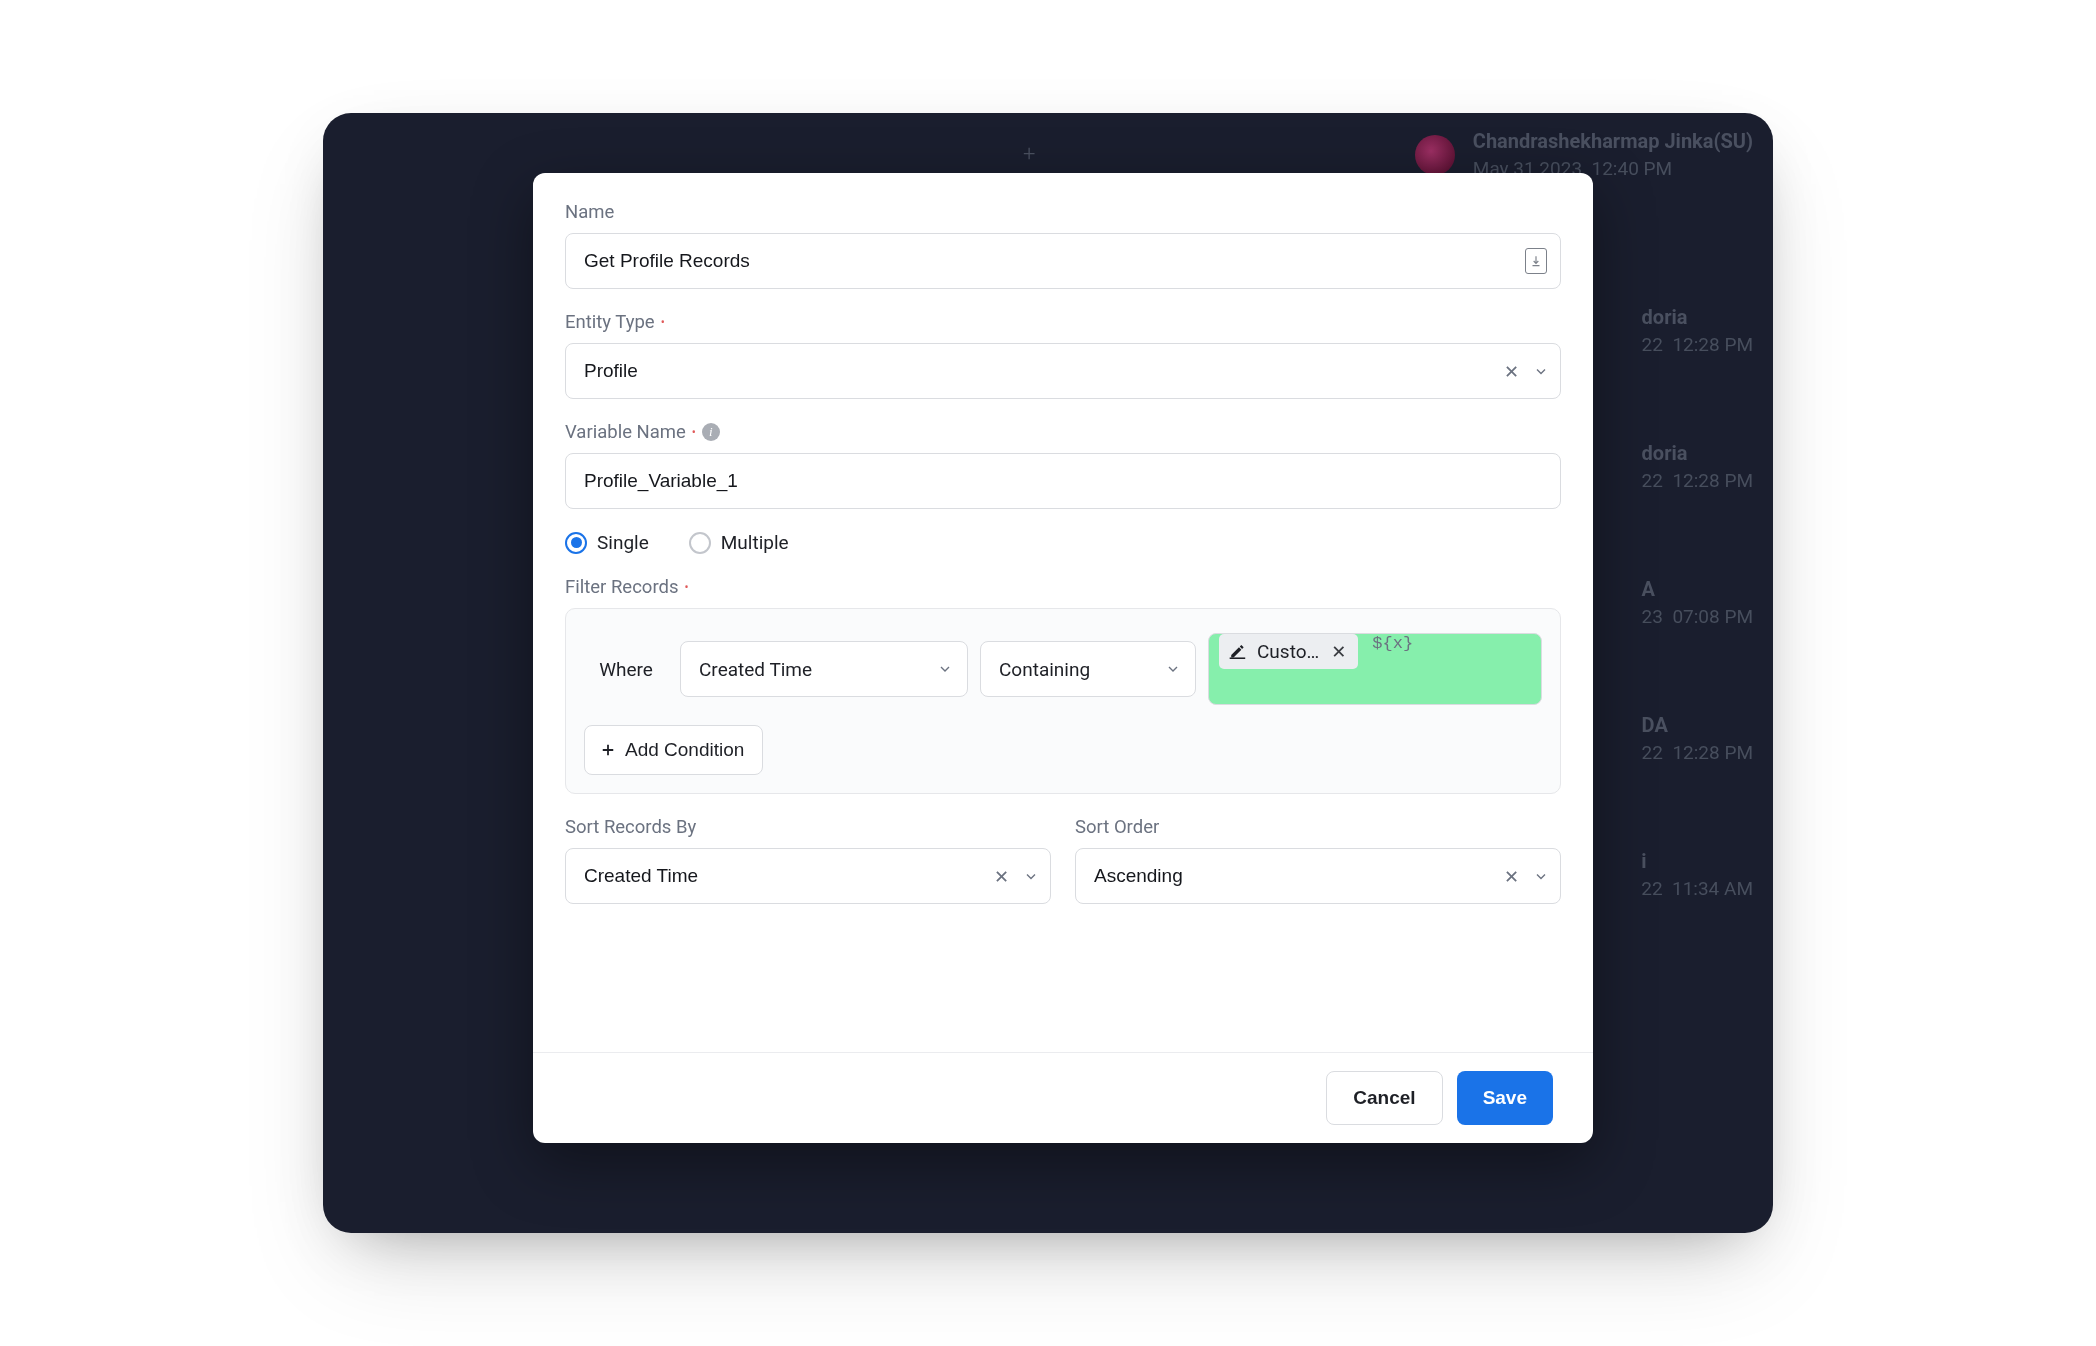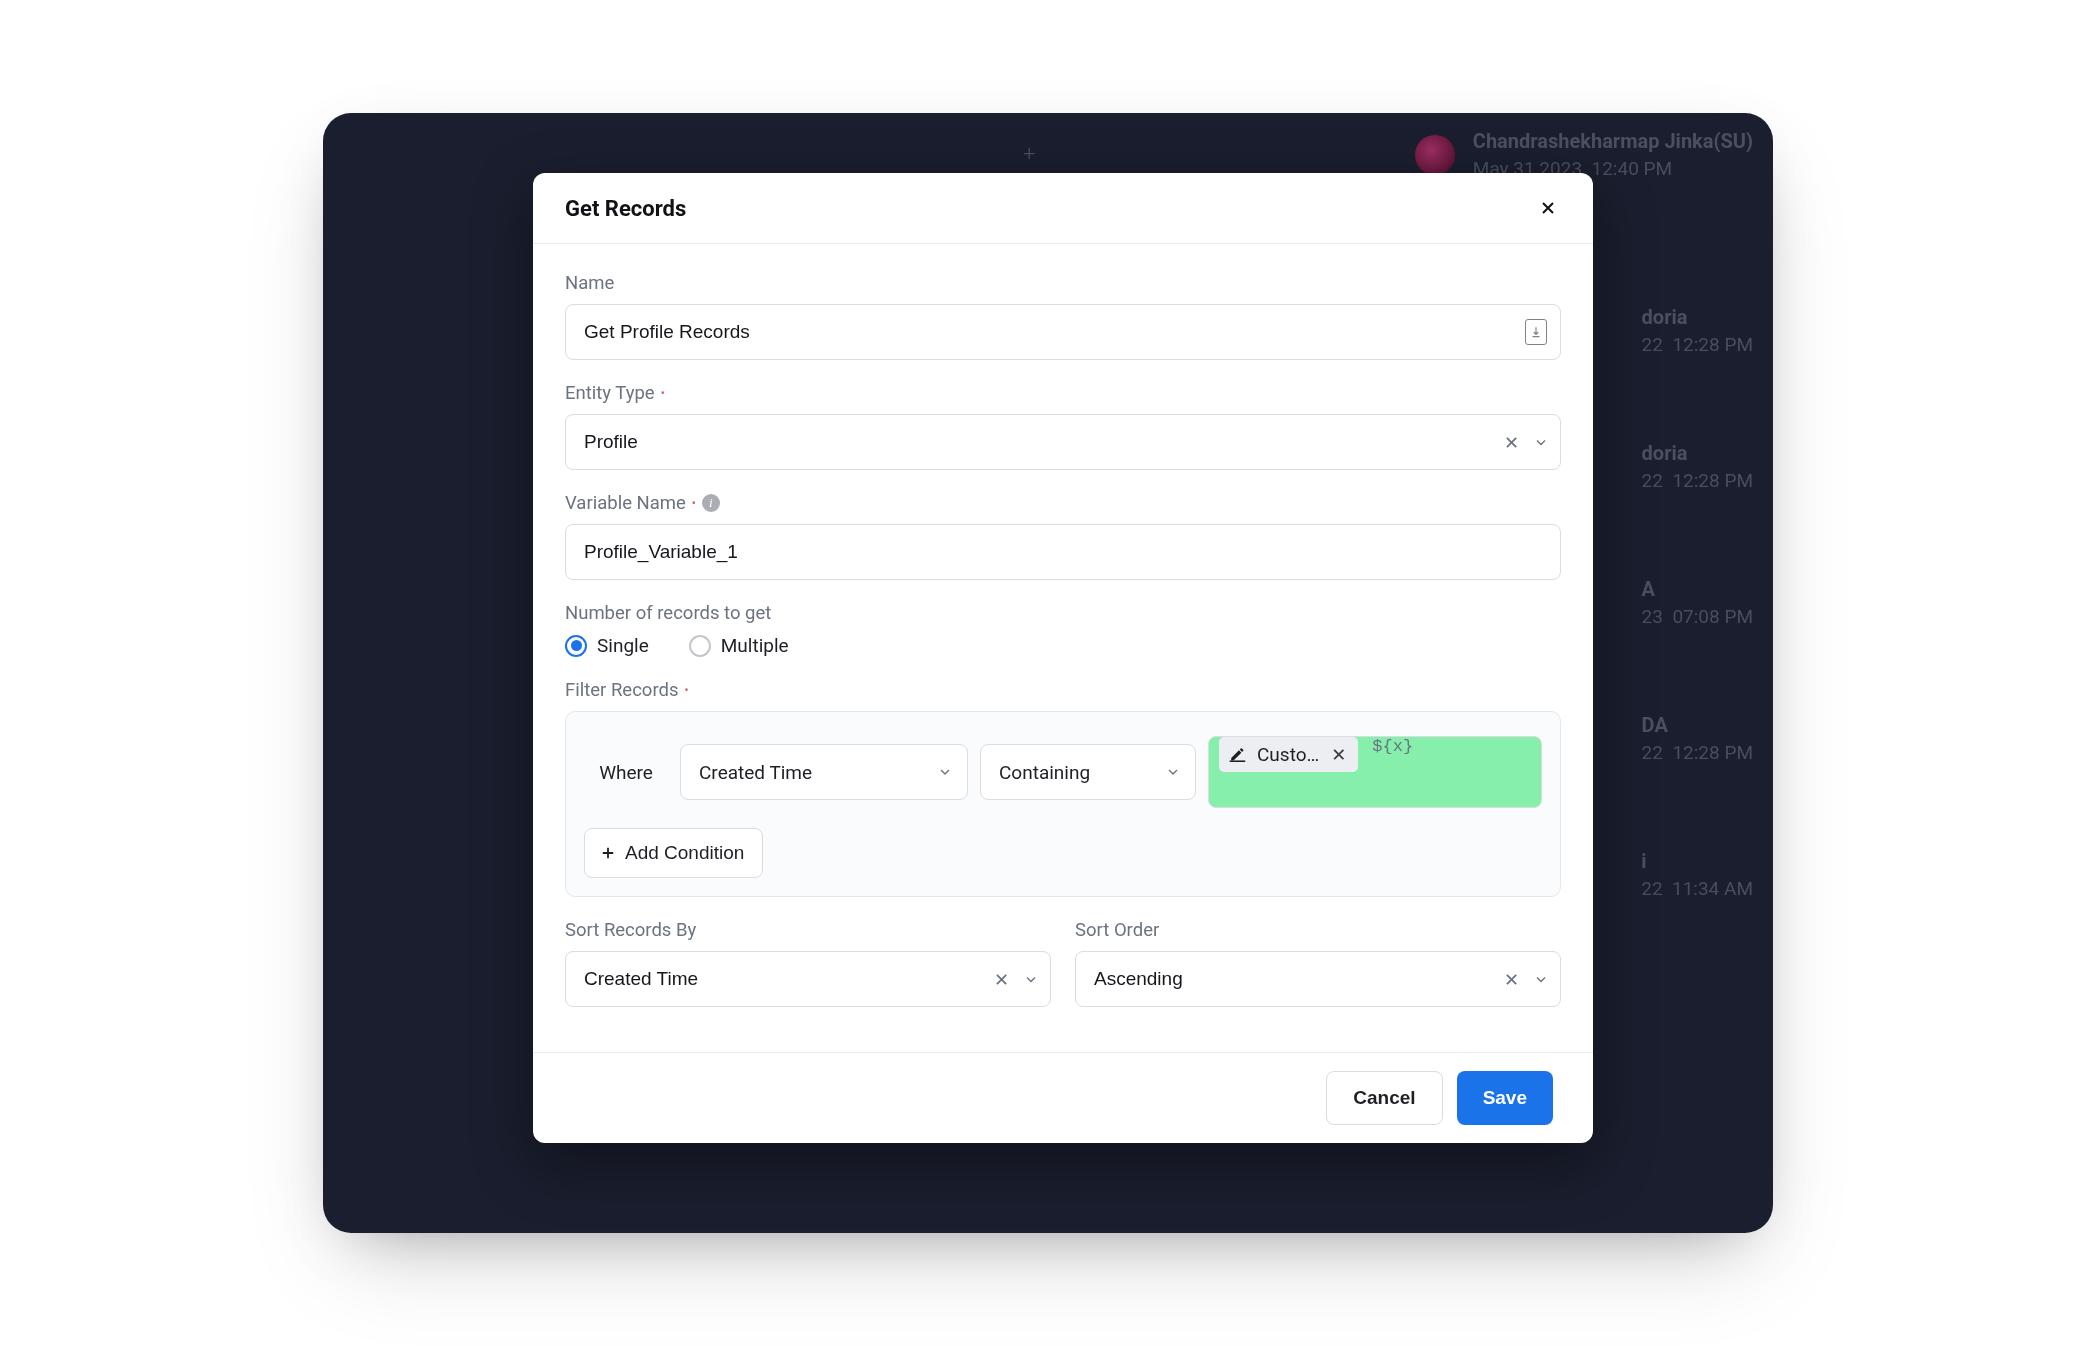--- a/index.html
+++ b/index.html
@@ -273,28 +273,20 @@
           <div class="bg-info">
             <div class="bg-name">i</div>
             <div class="bg-date">22&nbsp;&nbsp;11:34 AM</div>
           </div>
         </div>
       </div>
   </div>
 
   <div class="modal">
 
-    <div class="modal-header">
-      <div class="modal-title">Get Records</div>
-      <button class="close-btn">
-        <svg viewBox="0 0 24 24" fill="none" stroke="currentColor" stroke-width="2.4">
-            <path d="M18 6 L6 18 M6 6 L18 18"></path>
-          </svg>
-      </button>
-    </div>
 
     <div class="modal-body">
 
       <div class="form-group">
         <div class="form-label">Name</div>
         <div class="input-wrap">
           <input class="text-input" value="Get Profile Records" style="">
           <div class="input-badge">
             <svg viewBox="0 0 24 24" width="14" height="14" fill="none" stroke="currentColor" stroke-width="2">
                 <path d="M12 4 L12 16 M8 12 L12 16 L16 12 M6 20 L18 20"></path>
@@ -322,21 +314,20 @@
       <div class="form-group">
         <div class="form-label">
           <span>Variable Name</span>
           <span class="req-dot">•</span>
           <span class="info-icon">i</span>
         </div>
         <input class="text-input" value="Profile_Variable_1" style="">
       </div>
 
       <div class="form-group">
-        <div class="form-label">Number of records to get</div>
         <div class="radio-row">
           <div class="radio-opt">
             <div class="radio-outer sel">
                 <div class="radio-inner"></div>
               </div>
             <div class="radio-label">Single</div>
           </div>
           <div class="radio-opt">
             <div class="radio-outer"></div>
             <div class="radio-label">Multiple</div>

